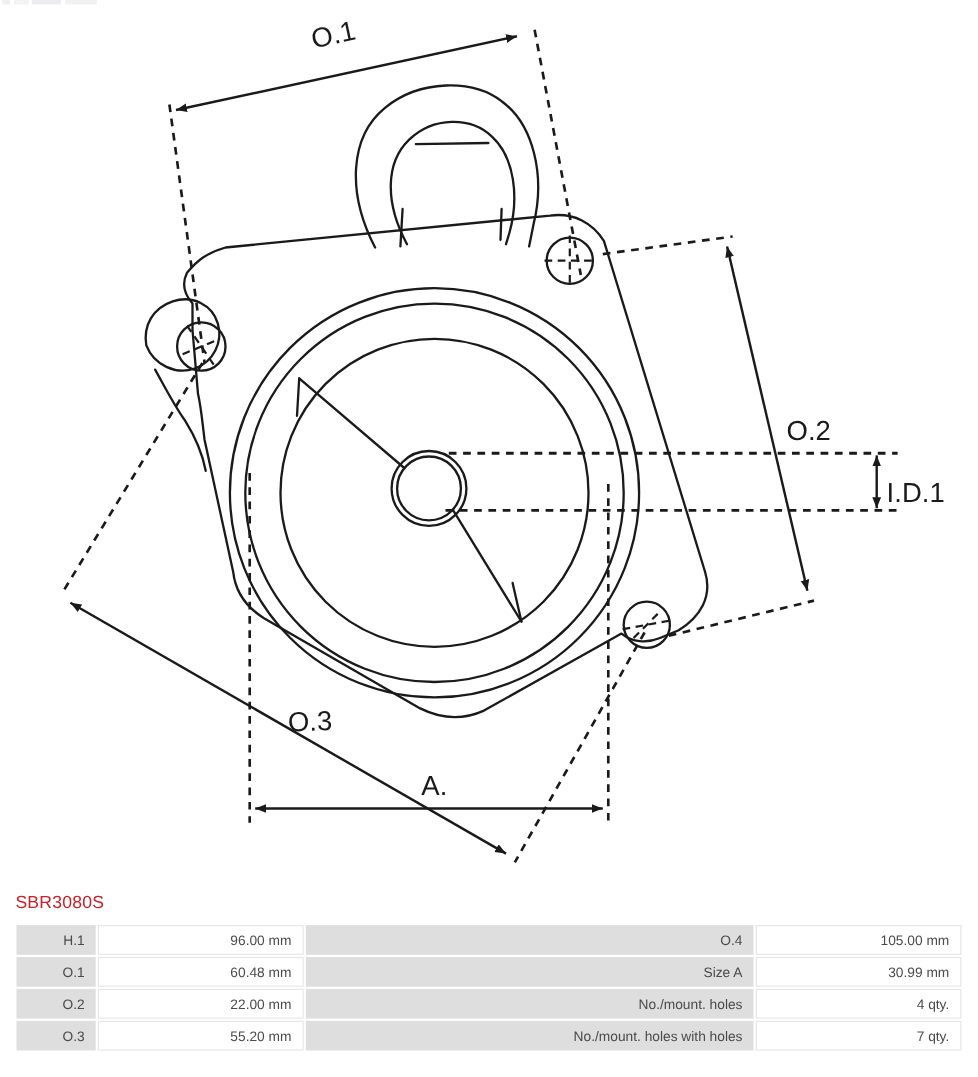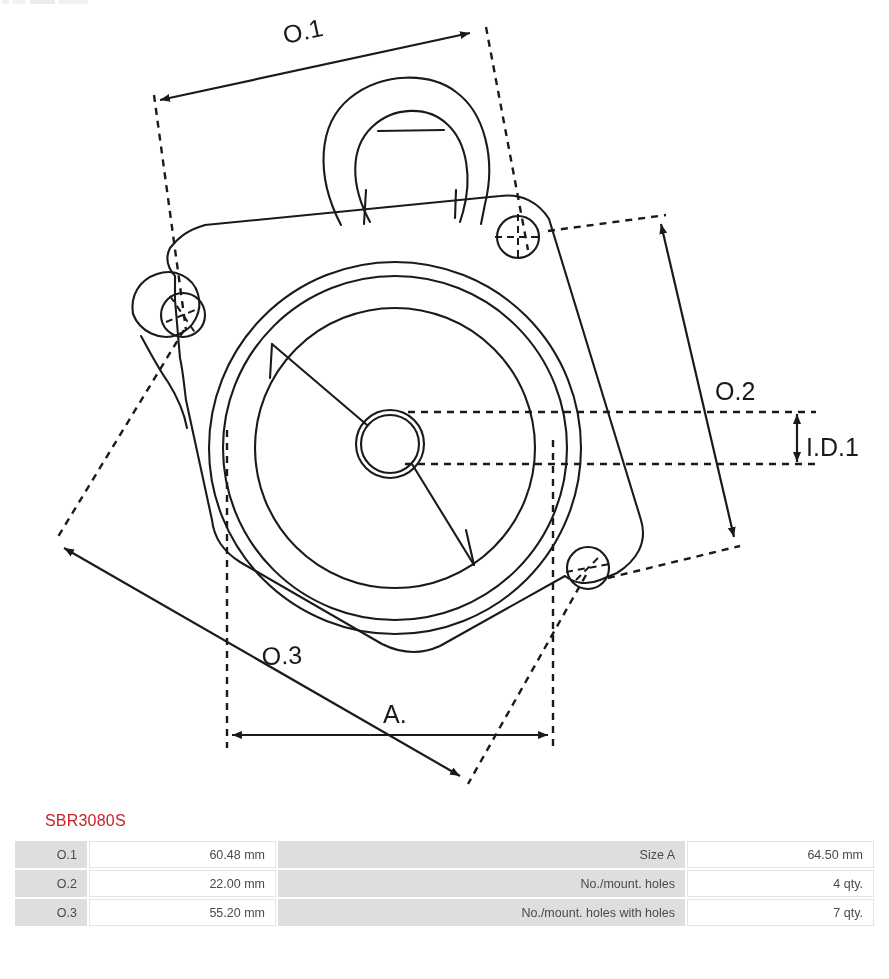--- a/index.html
+++ b/index.html
@@ -47,21 +47,20 @@
   
   .part-no {
     position: absolute;
     left: 14px;
     top: 811px;
     font-size: 16px;
     color: #cc2027;
     letter-spacing: .2px;
     line-height: 20px;
     white-space: nowrap;
-    margin-left: 31px;
   }
 
   
   .spec-table {
     position: absolute;
     left: 13px;
     top: 839px;
     width: 863px;
     border-collapse: separate;
     border-spacing: 2px;
@@ -221,24 +220,30 @@
       </g>
       <text x="383" y="723" font-family="Liberation Sans, sans-serif" font-size="25" fill="#1a1a1a">A.</text>
     </svg>
   </div>
 
   <div class="part-no">SBR3080S</div>
 
   <table class="spec-table">
     <tbody>
       <tr>
+        <td class="cell-label">H.1</td>
+        <td class="cell-value">96.00 mm</td>
+        <td class="cell-label-wide">O.4</td>
+        <td class="cell-value-wide">105.00 mm</td>
+      </tr>
+      <tr>
         <td class="cell-label">O.1</td>
         <td class="cell-value">60.48 mm</td>
         <td class="cell-label-wide">Size A</td>
-        <td class="cell-value-wide">64.50 mm</td>
+        <td class="cell-value-wide">30.99 mm</td>
       </tr>
       <tr>
         <td class="cell-label">O.2</td>
         <td class="cell-value">22.00 mm</td>
         <td class="cell-label-wide">No./mount. holes</td>
         <td class="cell-value-wide">4 qty.</td>
       </tr>
       <tr>
         <td class="cell-label">O.3</td>
         <td class="cell-value">55.20 mm</td>

